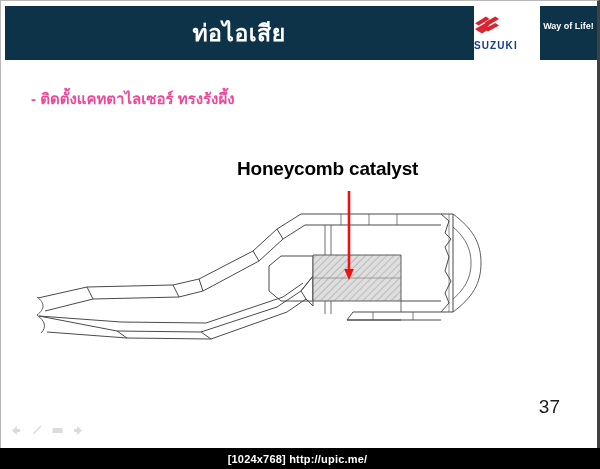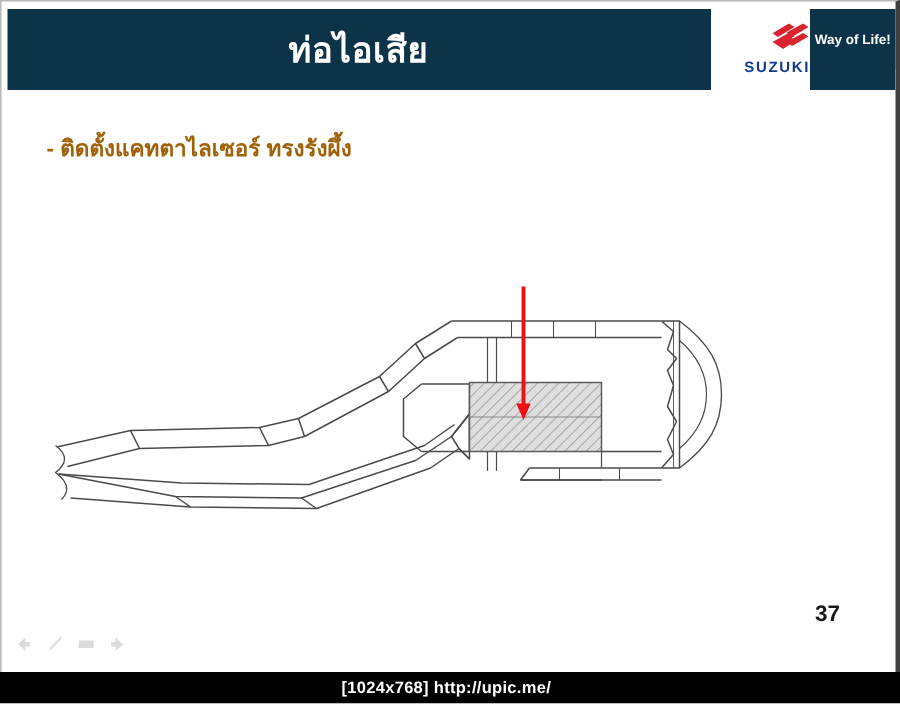--- a/index.html
+++ b/index.html
@@ -66,21 +66,21 @@
   
   #logo-panel {
     position: absolute;
     left: 473px;
     top: 5px;
     width: 66px;
     height: 54px;
     background: #ffffff;
     display: flex;
     flex-direction: column;
-    align-items: flex-end;
+    align-items: flex-start;
     justify-content: center;
   }
   #suzuki-s-icon {
     display: block;
     margin-bottom: 1px;
   }
   #suzuki-wordmark {
     color: #123a8c;
     font-size: 10px;
     font-weight: bold;
@@ -106,21 +106,21 @@
     font-weight: bold;
     line-height: 1;
     white-space: nowrap;
   }
 
   
   #bullet-line {
     position: absolute;
     left: 30px;
     top: 86px;
-    color: #a16207;
+    color: #ec4899;
     font-size: 15px;
     font-weight: bold;
     white-space: nowrap;
   }
 
   
   #callout-label {
     position: absolute;
     left: 236px;
     top: 157px;
@@ -144,22 +144,22 @@
     width: 600px;
     height: 180px;
   }
 
   
   #slide-number {
     position: absolute;
     right: 37px;
     bottom: 30px;
     color: #1a1a1a;
-    font-size: 15px;
-    font-weight: bold;
+    font-size: 19px;
+    font-weight: normal;
   }
   #presenter-toolbar {
     position: absolute;
     left: 8px;
     bottom: 12px;
     display: flex;
     align-items: center;
     gap: 8px;
     opacity: 0.30;
   }
@@ -212,20 +212,21 @@
       </span>
       <span id="suzuki-wordmark">SUZUKI</span>
     </div>
 
     <div id="tagline-panel">
       <span id="tagline-text">Way of Life!</span>
     </div>
 
     <div id="bullet-line">- ติดตั้งแคทตาไลเซอร์ ทรงรังผึ้ง</div>
 
+    <div id="callout-label">Honeycomb catalyst</div>
 
     <div id="diagram-area">
       <svg id="exhaust-drawing" viewBox="0 0 600 180" aria-hidden="true">
         <defs>
           <pattern id="hatch" width="5" height="5" patternUnits="userSpaceOnUse" patternTransform="rotate(45)">
             <rect width="5" height="5" fill="#dedede"></rect>
             <line x1="0" y1="0" x2="0" y2="5" stroke="#9a9a9a" stroke-width="1.1"></line>
           </pattern>
         </defs>
 

